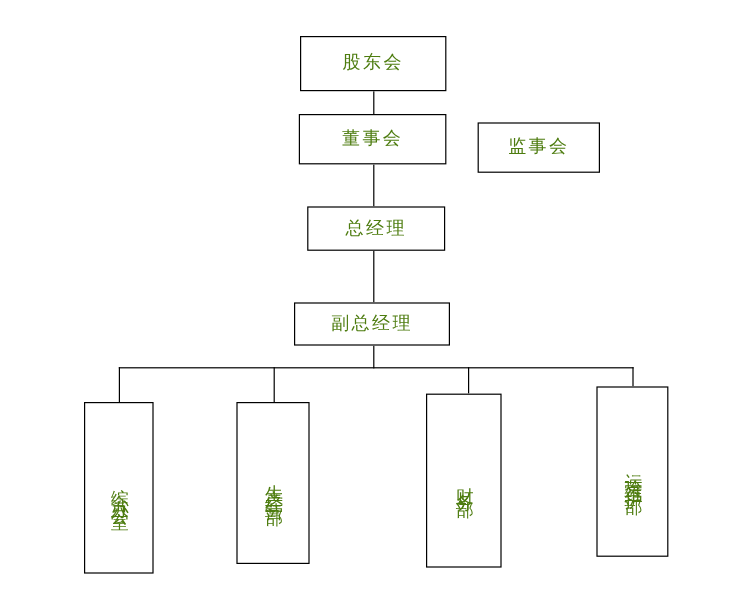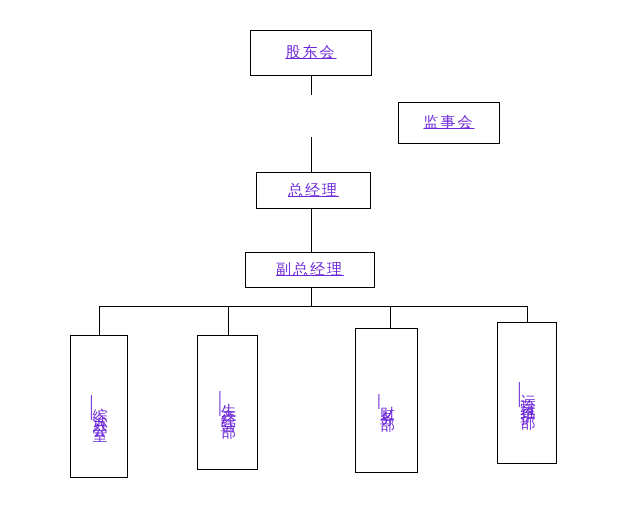--- a/index.html
+++ b/index.html
@@ -19,25 +19,24 @@
     overflow: hidden;
   }
   .node-box {
     position: absolute;
     box-sizing: border-box;
     border: 1px solid #000000;
     background: #ffffff;
     display: flex;
     align-items: center;
     justify-content: center;
-    color: #6d28d9;
+    color: #4d7c0f;
     font-size: 15px;
     letter-spacing: 2px;
     line-height: 1.05;
-    text-decoration: underline;
   }
   .node-box.horizontal-text {
     writing-mode: horizontal-tb;
   }
   .node-box.vertical-text {
     writing-mode: vertical-rl;
     text-orientation: upright;
     letter-spacing: 5px;
     padding-top: 2px;
   }
@@ -80,20 +79,23 @@
   <div class="connector v" style="left:527px; top:306px; height:16px;"></div>
 
   <div class="node-box horizontal-text" style="left:250px; top:30px; width:122px; height:46px;">
     <span class="node-label">股东会</span>
   </div>
 
   <div class="node-box horizontal-text" style="left:398px; top:58px; width:102px; height:42px;margin-top:44px;">
     <span class="node-label">监事会</span>
   </div>
 
+  <div class="node-box horizontal-text" style="left:249px; top:95px; width:123px; height:42px;">
+    <span class="node-label">董事会</span>
+  </div>
 
   <div class="node-box horizontal-text" style="left:256px; top:172px; width:115px; height:37px;">
     <span class="node-label">总经理</span>
   </div>
 
   <div class="node-box horizontal-text" style="left:245px; top:252px; width:130px; height:36px;">
     <span class="node-label">副总经理</span>
   </div>
 
   <div class="node-box vertical-text" style="left:70px; top:335px; width:58px; height:143px;">

